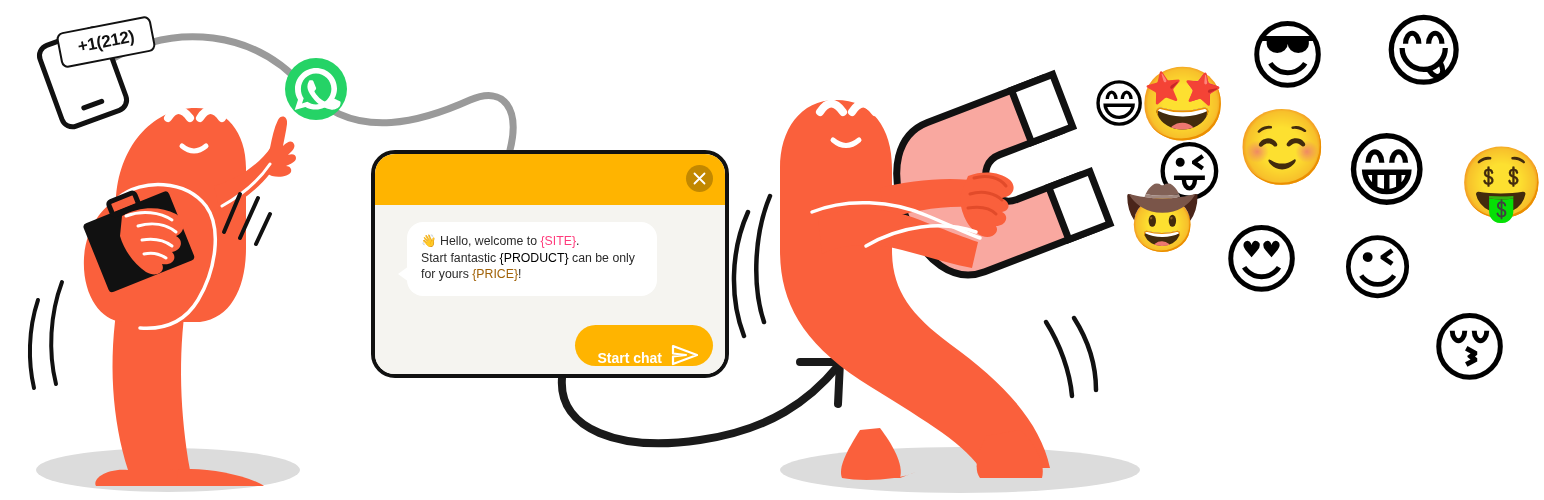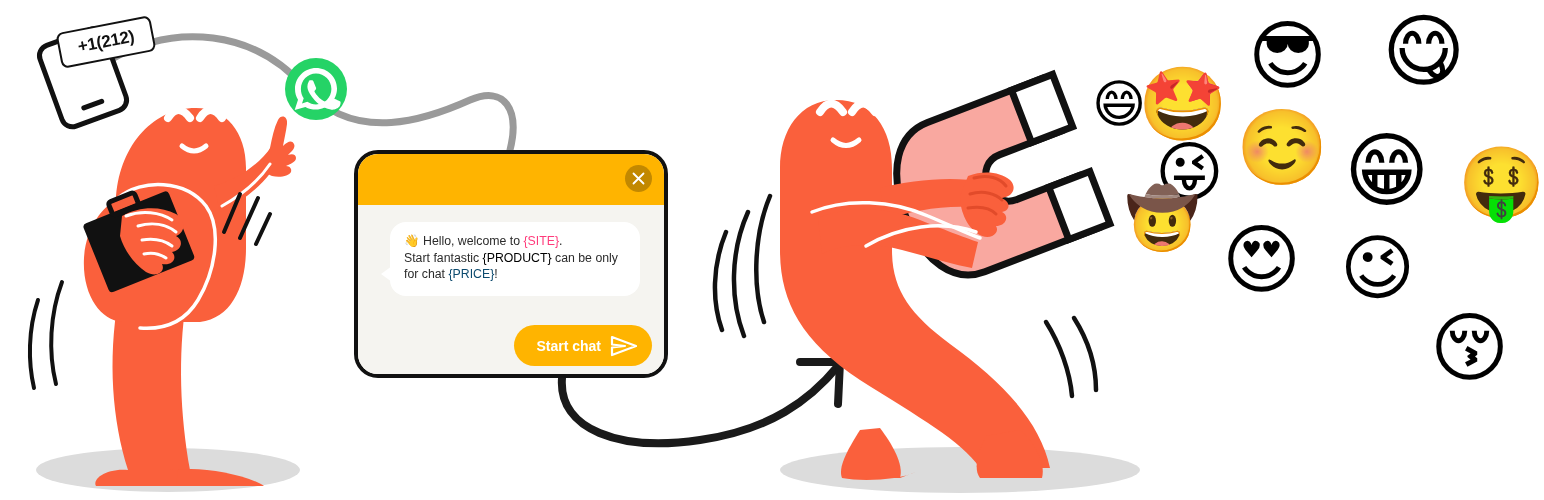--- a/index.html
+++ b/index.html
@@ -3,41 +3,41 @@
 <meta charset="utf-8">
 <style>
   html,body{margin:0;padding:0;background:#ffffff;}
   body{width:1544px;height:500px;overflow:hidden;font-family:"Liberation Sans",sans-serif;}
   #stage{position:relative;width:1544px;height:500px;background:#ffffff;overflow:hidden;}
   .layer{position:absolute;left:0;top:0;width:1544px;height:500px;}
   .emoji{position:absolute;line-height:1;text-align:center;user-select:none;
          font-family:"DejaVu Sans","Liberation Sans",sans-serif;}
 
   
-  #chat-widget{position:absolute;left:354px;top:150px;width:314px;height:228px;
+  #chat-widget{position:absolute;left:371px;top:150px;width:358px;height:228px;
       border:4px solid #111111;border-radius:24px;background:#F5F4F0;overflow:hidden;
       box-sizing:border-box;}
   #chat-header{position:relative;height:51px;background:#FFB400;}
   #chat-close{position:absolute;right:12px;top:11px;width:27px;height:27px;border-radius:50%;
       background:rgba(120,82,0,.45);border:none;padding:0;cursor:pointer;
       display:flex;align-items:center;justify-content:center;}
   #chat-body{position:relative;height:173px;background:#F5F4F0;}
   #bubble{position:absolute;left:32px;top:17px;width:250px;background:#ffffff;border-radius:16px;
       padding:11px 14px 13px 14px;box-sizing:border-box;}
   #bubble:after{content:"";position:absolute;left:-9px;top:44px;width:0;height:0;
       border-top:8px solid transparent;border-bottom:8px solid transparent;border-right:11px solid #ffffff;}
   .btxt{font-size:12.3px;line-height:16.5px;color:#2b2b2b;white-space:nowrap;
       font-family:"Liberation Sans",sans-serif;}
   .tok-site{color:#FF3B7B;}
   .tok-product{color:#000000;}
-  .tok-price{color:#0c4a6e;}
+  .tok-price{color:#a16207;}
   .wave{font-family:"DejaVu Sans",sans-serif;font-size:12.5px;}
   #start-chat{position:absolute;right:12px;bottom:12px;height:41px;border:none;border-radius:21px;
       background:#FFB400;color:#ffffff;font-size:14px;font-weight:bold;padding:0 14px 0 22px;
-      display:flex;align-items:center;gap:9px;cursor:pointer;
+      display:flex;align-items:flex-end;gap:9px;cursor:pointer;
       font-family:"Liberation Sans",sans-serif;}
 
   
   #phone-label{position:absolute;left:58px;top:24px;width:92px;height:32px;background:#ffffff;
       border:2.5px solid #111111;border-radius:7px;transform:rotate(-11deg);
       display:flex;align-items:center;justify-content:center;}
   #phone-label span{font-size:17px;font-weight:bold;color:#111111;letter-spacing:-.3px;
       font-family:"Liberation Sans",sans-serif;}
 </style>
 </head>
@@ -196,21 +196,21 @@
     <div id="chat-body">
 
       <div id="bubble">
         <div class="btxt">
           <span class="wave">👋</span><span> Hello, welcome to </span><span class="tok-site">{SITE}</span><span>.</span>
         </div>
         <div class="btxt">
           <span>Start fantastic </span><span class="tok-product">{PRODUCT}</span><span> can be only</span>
         </div>
         <div class="btxt">
-          <span>for chat </span><span class="tok-price">{PRICE}</span><span>!</span>
+          <span>for yours </span><span class="tok-price">{PRICE}</span><span>!</span>
         </div>
       </div>
 
       <button id="start-chat">
         <span>Start chat</span>
         <svg width="28" height="22" viewBox="0 0 28 22">
           <path d="M2 2 L26 11 L2 20 L2 12.5 L15 11 L2 9.5 Z" fill="none" stroke="#FFFFFF" stroke-width="2.2" stroke-linejoin="round"></path>
         </svg>
       </button>
     </div>

